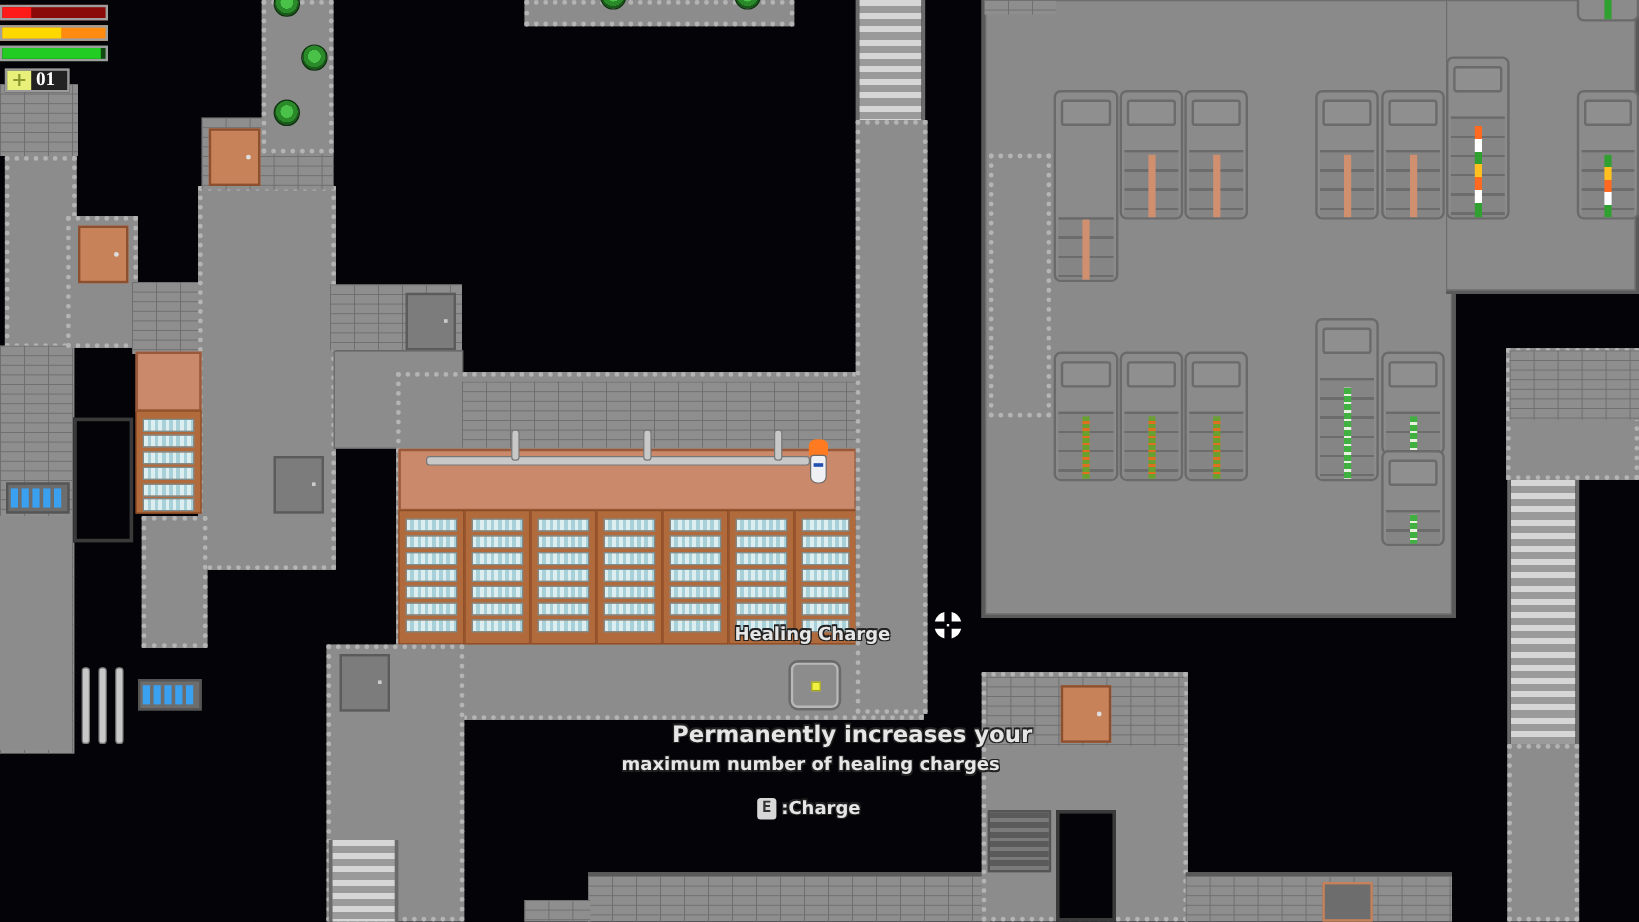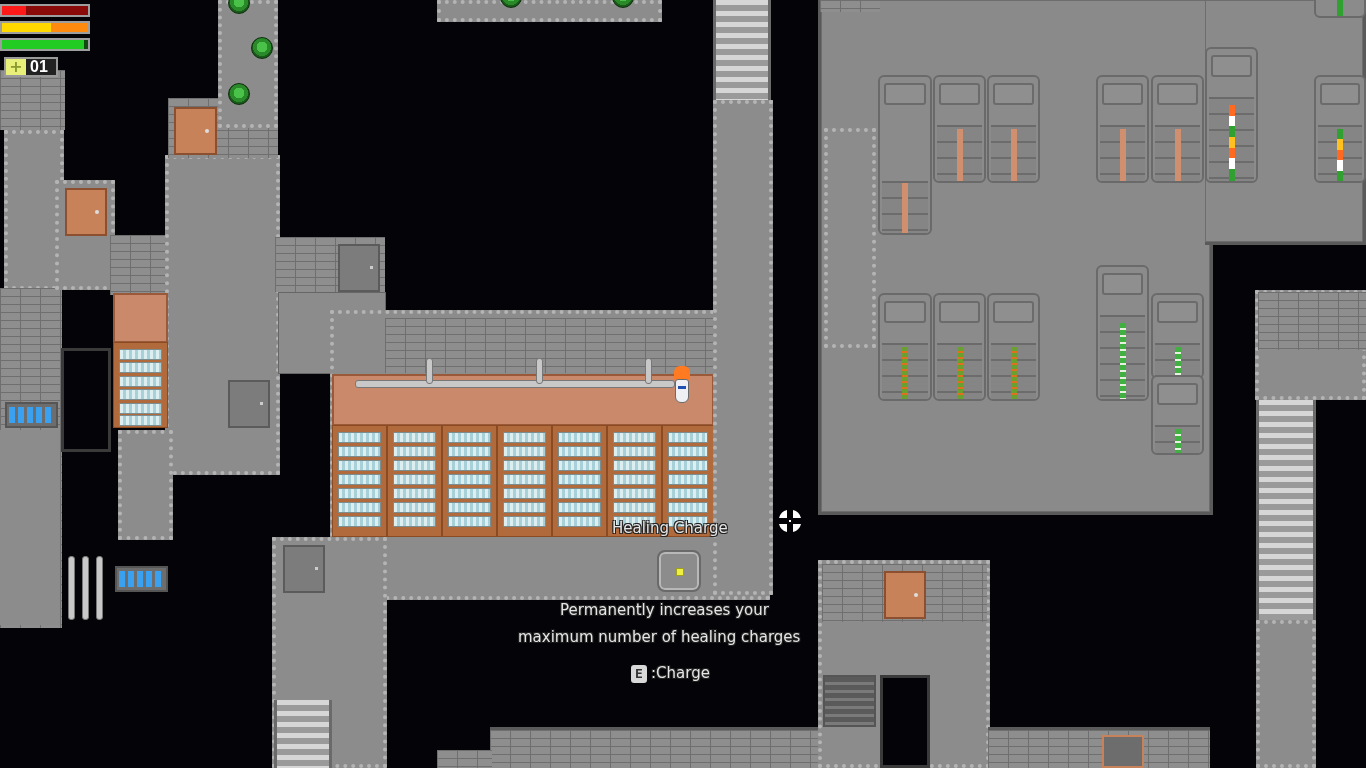--- a/index.html
+++ b/index.html
@@ -26,21 +26,21 @@
   .pipe-v{background:#c8c8c8;border:1px solid #777;border-radius:3px;}
   .tank{background:#8b8b8b;border:2px solid #6a6a6a;border-radius:6px;}
   .tank .lid{position:absolute;left:4px;right:4px;top:6px;height:18px;border:2px solid #6b6b6b;border-radius:3px;background:#8f8f8f;}
   .tank .body{position:absolute;left:2px;right:2px;border-top:2px solid #6a6a6a;background:repeating-linear-gradient(#858585 0 14px,#6c6c6c 14px 16px);}
   .tube{position:absolute;width:6px;left:50%;margin-left:-3px;}
   .vent{background:#6d6d6d;border:2px solid #555;}
   .vent span{display:inline-block;width:6px;height:16px;background:#3aa0f0;margin:3px 1px 0 2px;}
   .slime{width:22px;height:22px;border-radius:50%;background:radial-gradient(circle at 50% 45%,#4ac24a 0 35%,#2a8a2a 36% 60%,#1a5a1a 61%);border:1px solid #0d300d;}
   .hud-bar{height:13px;background:#3a3a3a;border:2px solid #9e9e9e;}
   .hud-bar .fill{height:100%;}
-  .overlay-text{color:#e6e6e6;font-weight:normal;font-family:"DejaVu Sans",sans-serif;text-shadow:1px 1px 0 #222,-1px -1px 0 #222,1px -1px 0 #222,-1px 1px 0 #222;white-space:nowrap;}
+  .overlay-text{color:#e6e6e6;font-weight:bold;font-family:"DejaVu Sans",sans-serif;text-shadow:1px 1px 0 #222,-1px -1px 0 #222,1px -1px 0 #222,-1px 1px 0 #222;white-space:nowrap;}
 </style>
 </head>
 <body>
 
 <div class="abs void" style="left:0;top:0;width:1366px;height:768px;">
 
   <div class="abs brick" style="left:0;top:70px;width:65px;height:60px;"></div>
   <div class="abs floor-plain tile-edge" style="left:4px;top:130px;width:60px;height:160px;"></div>
   <div class="abs brick" style="left:0;top:288px;width:62px;height:340px;"></div>
   <div class="abs floor-plain" style="left:0;top:430px;width:60px;height:195px;"></div>
@@ -262,29 +262,29 @@
     <div class="fill" id="hb-fill" style="width: 28%; background: rgb(255, 26, 26);"></div>
   </div>
   <div class="abs hud-bar" style="left: 0px; top: 21px; width: 90px; background: rgb(255, 138, 16);" id="sb">
     <div class="fill" id="sb-fill" style="width: 57%; background: rgb(255, 216, 0);"></div>
   </div>
   <div class="abs hud-bar" style="left: 0px; top: 38px; width: 90px; background: rgb(16, 74, 16);" id="eb">
     <div class="fill" id="eb-fill" style="width: 95%; background: rgb(34, 204, 34);"></div>
   </div>
   <div class="abs" style="left:4px;top:57px;width:54px;height:20px;background:#222;border:2px solid #9a9a9a;">
     <div class="abs" style="left:0;top:0;width:20px;height:16px;background:#e8f07a;color:#8a9a30;font-weight:bold;font-size:16px;line-height:16px;text-align:center;">+</div>
-    <div class="abs" style="left:24px;top:-1px;color:#fff;font-weight:bold;font-size:16px;line-height:18px;font-family:Liberation Sans, sans-serif;">01</div>
+    <div class="abs" style="left:24px;top:-1px;color:#fff;font-weight:bold;font-size:16px;line-height:18px;font-family:Liberation Serif, serif;">01</div>
   </div>
 </div>
 
 <div class="abs overlay-text" style="left:612px;top:519px;font-size:15px;">Healing Charge</div>
 <div class="abs" style="left:657px;top:550px;width:44px;height:42px;background:#8c8c8c;border:2px solid #6a6a6a;border-radius:8px;box-shadow:inset 0 0 0 2px #b8b8b8;">
   <div class="abs" style="left:17px;top:16px;width:8px;height:8px;background:#f0f040;border:1px solid #a0a020;"></div>
 </div>
-<div class="abs overlay-text" style="left:560px;top:601px;font-size:15px;">Permanently increases your</div>
+<div class="abs overlay-text" style="left:560px;top:601px;font-size:19px;">Permanently increases your</div>
 <div class="abs overlay-text" style="left:518px;top:628px;font-size:15px;">maximum number of healing charges</div>
 <div class="abs" style="left:631px;top:664px;height:22px;">
   <span class="abs" style="left:0;top:1px;width:16px;height:18px;background:#d8d8d8;color:#333;border-radius:3px;font-weight:bold;font-size:13px;line-height:18px;text-align:center;font-family:'DejaVu Sans Mono',monospace;">E</span>
   <span class="abs overlay-text" style="left:20px;top:0;font-size:15px;">:Charge</span>
 </div>
 
 <div class="abs" style="left:776px;top:507px;width:28px;height:28px;">
   <svg width="28" height="28" viewBox="0 0 28 28">
     <path d="M3 11 L11 11 L11 3 A11 11 0 0 0 3 11Z" fill="#fff"></path>
     <path d="M17 3 L17 11 L25 11 A11 11 0 0 0 17 3Z" fill="#fff"></path>

